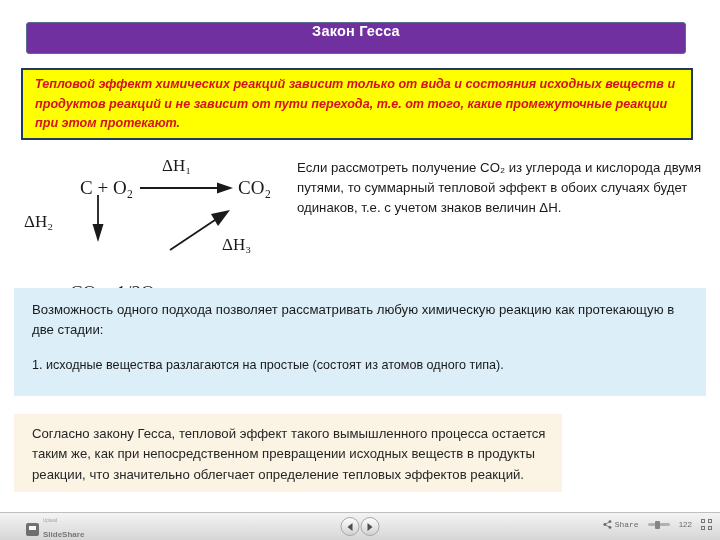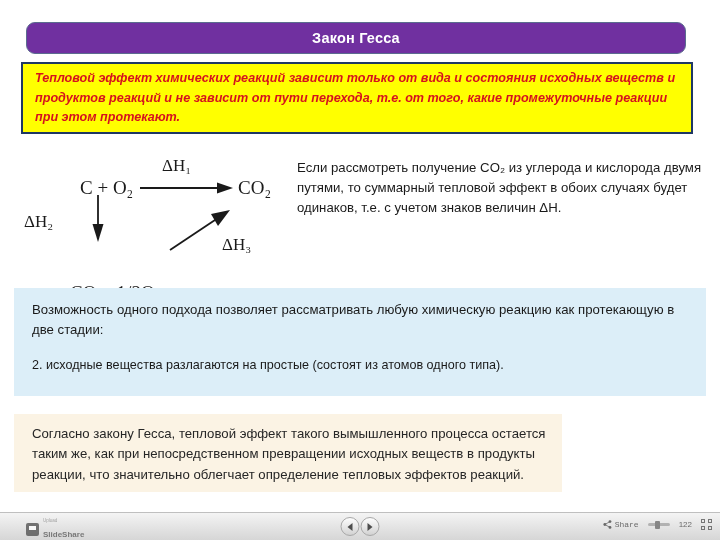--- a/index.html
+++ b/index.html
@@ -26,38 +26,37 @@
 
   
   .title-banner {
     position: absolute;
     left: 26px;
     top: 22px;
     width: 660px;
     height: 32px;
     background: #7030A0;
     border: 1.5px solid #5B6C8F;
-    border-radius: 9px;
-    display: flex;
-    align-items: center;
+    border-radius: 3px;
+    display: flex;
     justify-content: center;
     box-sizing: border-box;
   }
   .title-banner .title-text {
     color: #FFFFFF;
     font-size: 14.5px;
     font-weight: bold;
     letter-spacing: 0.2px;
   }
 
   
   .def-box {
     position: absolute;
     left: 21px;
-    top: 62px;
+    top: 68px;
     width: 672px;
     height: 72px;
     background: #FFFF00;
     border: 2.5px solid #1F3864;
     box-sizing: border-box;
     padding: 5px 10px 4px 12px;
   }
   .def-box .def-text {
     color: #D5121E;
     font-size: 12.6px;
@@ -296,21 +295,21 @@
     <div style="position:absolute; left:200px; top:85px; font-family:'Liberation Serif',serif; font-size:17px; color:#1a1a1a;">ΔH₃</div>
   </div>
 
   <div class="explain">
     <span class="explain-text">Если рассмотреть получение CO₂ из углерода и кислорода двумя путями, то суммарный тепловой эффект в обоих случаях будет одинаков, т.е.  с учетом знаков величин ΔН.</span>
   </div>
 
   <div class="blue-box">
     <span class="bb-lead">Возможность одного подхода позволяет рассматривать любую химическую реакцию как протекающую в две стадии:</span>
     <div class="bb-steps">
-      <span class="bb-step">2. исходные вещества разлагаются на простые (состоят из атомов одного типа).</span>
+      <span class="bb-step">1. исходные вещества разлагаются на простые (состоят из атомов одного типа).</span>
     </div>
   </div>
 
   <div class="beige-box">
     <span class="cc-text">Согласно закону Гесса, тепловой эффект такого вымышленного процесса остается таким же, как при непосредственном превращении исходных веществ в продукты реакции, что значительно облегчает определение тепловых эффектов реакций.</span>
   </div>
 
 </div>
 
 <div id="footer">

